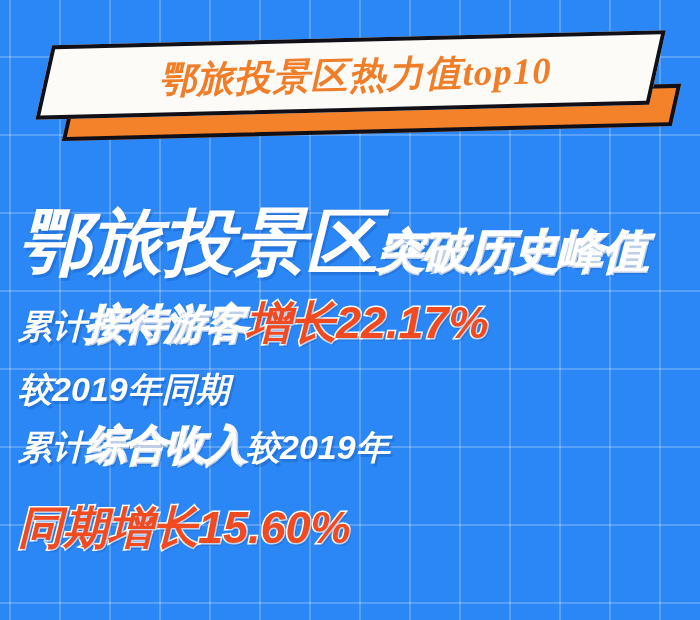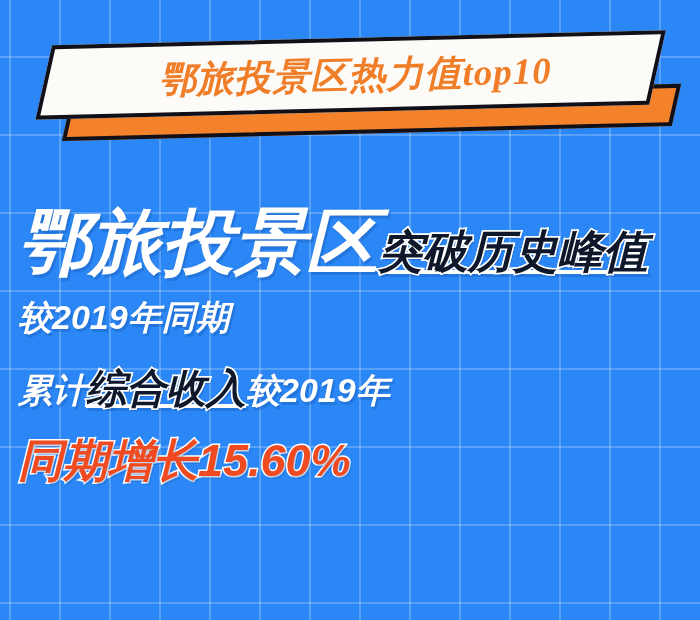--- a/index.html
+++ b/index.html
@@ -90,38 +90,37 @@
   .line {
     white-space: nowrap;
     line-height: 1;
     font-family: "Liberation Sans", "DejaVu Sans", sans-serif;
     font-weight: bold;
     font-style: italic;
   }
 
   .l1 { margin-bottom: 22px; }
   .l2 { margin-bottom: 27px; }
-  .l3 { margin-bottom: 34px; }
-  .l4 { margin-bottom: 30px; }
+  .l3 { margin-bottom: 19px; }
+  .l4 { margin-bottom: 40px; }
   .l5 { margin-bottom: 12px; }
 
   
   .t-white {
     color: #ffffff;
     text-shadow:
       0 0 1px rgba(0,60,140,0.35),
       2px 3px 0 rgba(20,80,170,0.30);
   }
 
   .t-yellow {
-    color: #0f172a;
+    color: #ffffff;
     -webkit-text-stroke: 3px #ffffff;
     paint-order: stroke fill;
     text-shadow: 2px 3px 0 rgba(20,80,170,0.28);
-    text-decoration: underline;
   }
 
   .t-red {
     color: #F04A20;
     -webkit-text-stroke: 3px #ffffff;
     paint-order: stroke fill;
     text-shadow: 2px 3px 0 rgba(20,80,170,0.25);
   }
 
   
@@ -145,20 +144,23 @@
       <span class="banner-title">鄂旅投景区热力值top10</span>
     </div>
   </div>
 
   <div class="copy">
 
     <div class="line l1">
       <span class="seg t-white sz-xl">鄂旅投景区</span><span class="seg t-yellow sz-lg">突破历史峰值</span>
     </div>
 
+    <div class="line l2">
+      <span class="seg t-white sz-sm">累计</span><span class="seg t-yellow sz-md">接待游客</span><span class="seg t-red sz-lg">增长22.17%</span>
+    </div>
 
     <div class="line l3">
       <span class="seg t-white sz-sm">较2019年同期</span>
     </div>
 
     <div class="line l4">
       <span class="seg t-white sz-sm">累计</span><span class="seg t-yellow sz-md">综合收入</span><span class="seg t-white sz-sm">较2019年</span>
     </div>
 
     <div class="line l5">

